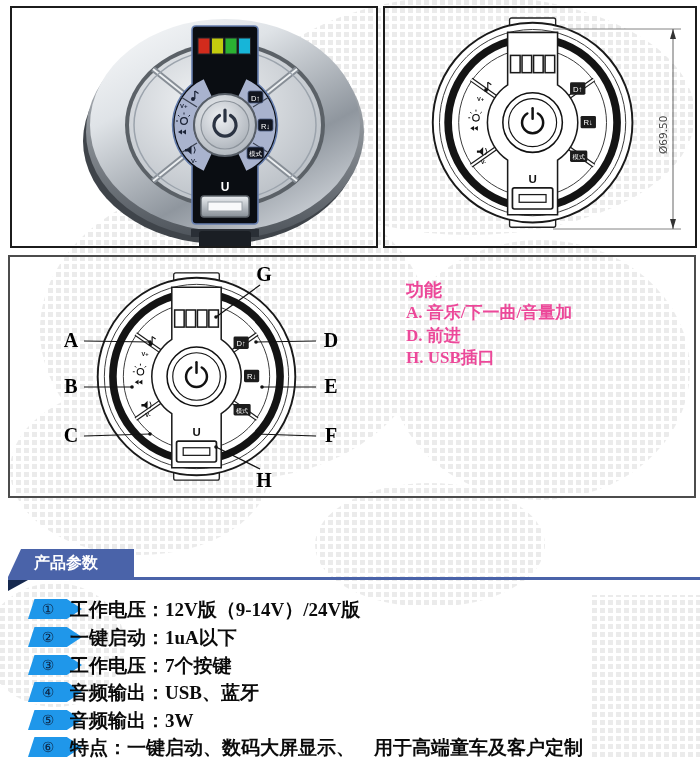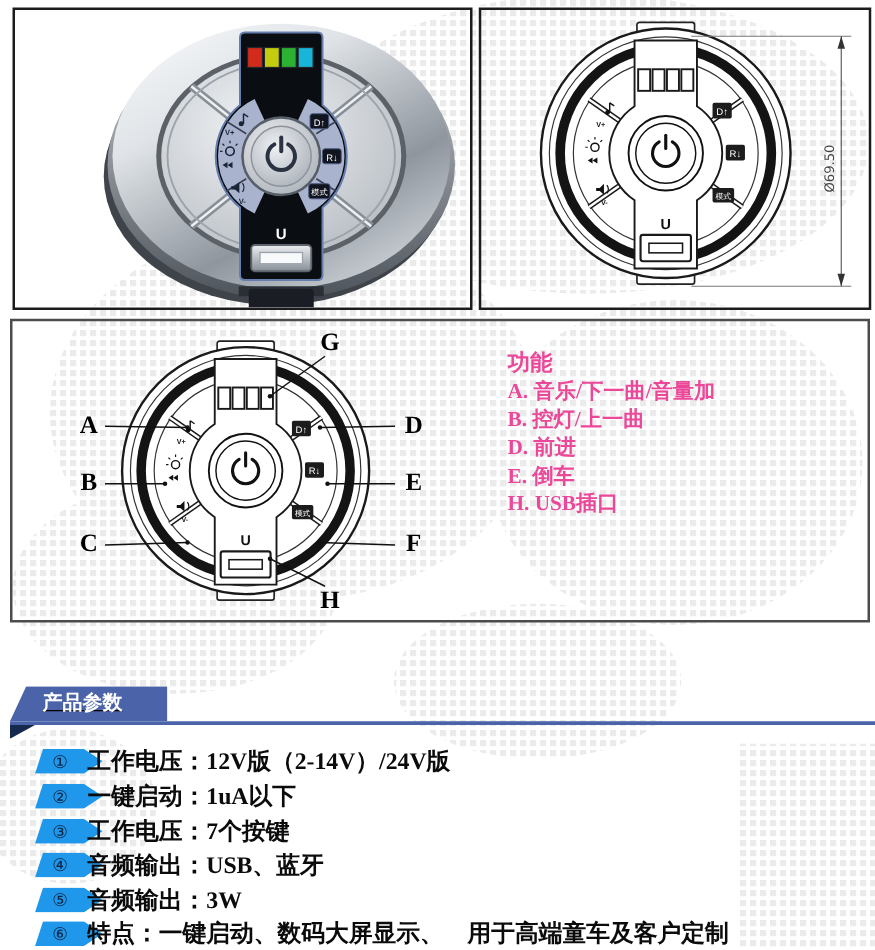--- a/index.html
+++ b/index.html
@@ -11,21 +11,21 @@
   .p1{left:10px;top:6px;width:368px;height:242px;border:2px solid #1c1c1c;overflow:hidden;}
   .p2{left:383px;top:6px;width:314px;height:242px;border:2px solid #1c1c1c;overflow:hidden;}
   .p3{left:8px;top:255px;width:688px;height:243px;border:2px solid #4c4c4c;overflow:hidden;}
   .callout{position:absolute;width:22px;text-align:center;z-index:4;
            font:bold 20px "Liberation Serif",serif;color:#000;}
   .funcs{position:absolute;left:396px;top:22px;width:286px;z-index:4;
          font-family:"Liberation Serif",serif;color:#ec4899;}
   .funcs .ft{font-size:18px;font-weight:700;line-height:23px;}
   .funcs .fi{font-size:17px;font-weight:600;line-height:22.5px;white-space:nowrap;}
   .banner-box{position:absolute;left:8px;top:549px;width:126px;height:28px;z-index:3;
-              background:#4a63a9;clip-path:polygon(13px 0,100% 0,100% 100%,0 100%);text-decoration:underline;}
+              background:#4a63a9;clip-path:polygon(13px 0,100% 0,100% 100%,0 100%);}
   .banner-box span{display:block;padding-left:26px;line-height:28px;color:#fff;
                    font-size:16px;font-weight:bold;}
   .banner-line{position:absolute;left:8px;top:577px;width:692px;height:3px;
                background:#4a63a9;z-index:3;}
   .banner-fold{position:absolute;left:8px;top:580px;width:20px;height:11px;z-index:3;
                background:#16294f;clip-path:polygon(0 0,100% 0,0 100%);}
   .prow{position:absolute;left:0;height:24px;z-index:3;white-space:nowrap;}
   .prow .badge{position:absolute;left:28px;top:1px;width:54px;height:20px;
                background:#1f97ea;
                clip-path:polygon(12% 0,72% 0,100% 50%,72% 100%,0 100%);}
@@ -299,38 +299,36 @@
   <div class="callout" style="left:50px;top:118px">B</div>
   <div class="callout" style="left:50px;top:167px">C</div>
   <div class="callout" style="left:310px;top:72px">D</div>
   <div class="callout" style="left:310px;top:118px">E</div>
   <div class="callout" style="left:310px;top:167px">F</div>
   <div class="callout" style="left:243px;top:6px">G</div>
   <div class="callout" style="left:243px;top:212px">H</div>
   <div class="funcs">
     <div class="ft">功能</div>
     <div class="fi">A. 音乐/下一曲/音量加</div>
-    <div class="fi">B. 控灯/上一曲</div>
     <div class="fi">D. 前进</div>
-    <div class="fi">E. 倒车</div>
     <div class="fi">H. USB插口</div>
   </div>
 </div>
 
 <div class="banner-box">
   <span>产品参数</span>
 </div>
 <div class="banner-line"></div>
 <div class="banner-fold"></div>
 
 <div class="prow" style="top:598px">
   <span class="badge">
         <b>①</b>
       </span>
-  <span class="ptxt">工作电压：12V版（2-14V）/24V版</span>
+  <span class="ptxt">工作电压：12V版（9-14V）/24V版</span>
 </div>
 <div class="prow" style="top:626px">
   <span class="badge">
         <b>②</b>
       </span>
   <span class="ptxt">一键启动：1uA以下</span>
 </div>
 <div class="prow" style="top:654px">
   <span class="badge">
         <b>③</b>

